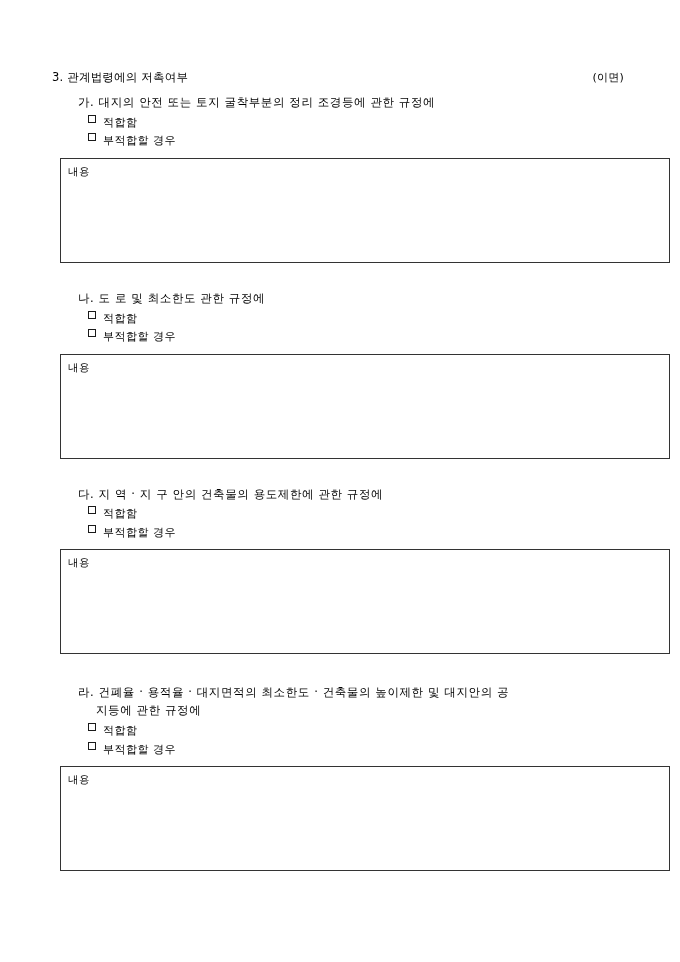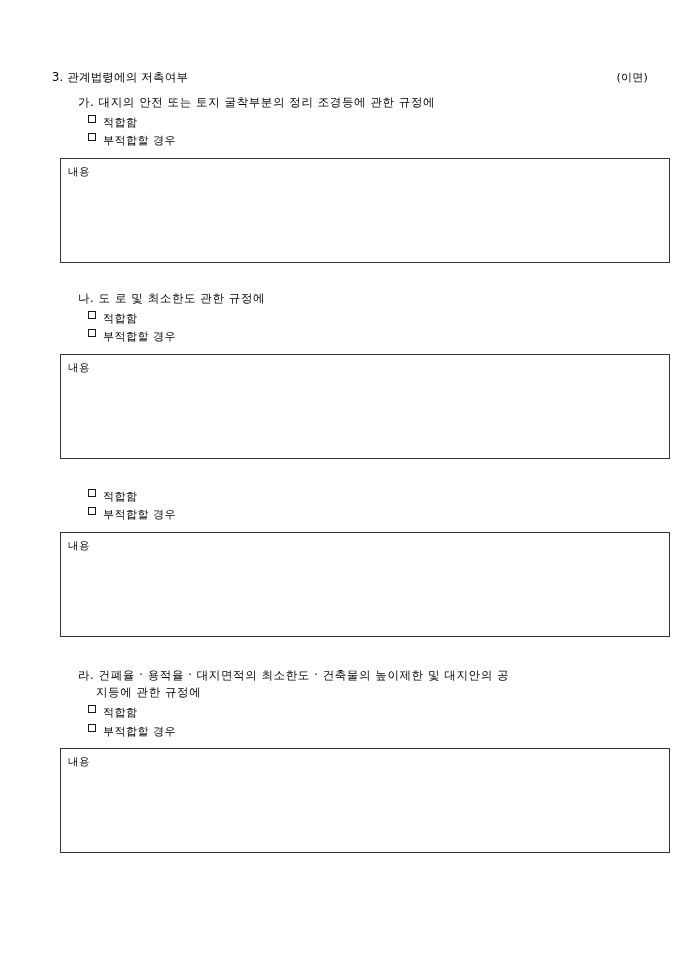--- a/index.html
+++ b/index.html
@@ -15,21 +15,21 @@
     color: #000000;
     -webkit-font-smoothing: none;
   }
   .page {
     position: absolute;
     left: 0;
     top: 0;
     width: 680px;
     height: 962px;
     box-sizing: border-box;
-    padding: 70px 32px 0 52px;
+    padding: 70px 56px 0 52px;
   }
   .header-row {
     display: flex;
     align-items: baseline;
     justify-content: space-between;
     margin-bottom: 9px;
   }
   .section-title {
     font-size: 11.5px;
     letter-spacing: 0.2px;
@@ -143,20 +143,21 @@
       </div>
     </div>
     <div class="content-box">
       <span class="label">내용</span>
     </div>
   </div>
 
   <div class="gap-b"></div>
 
   <div class="item">
+    <div class="item-title">다. 지 역 · 지 구 안의  건축물의  용도제한에  관한  규정에</div>
     <div class="checks">
       <div class="check-line">
         <span class="cbox"></span>
         <span>적합함</span>
       </div>
       <div class="check-line">
         <span class="cbox"></span>
         <span>부적합할 경우</span>
       </div>
     </div>

